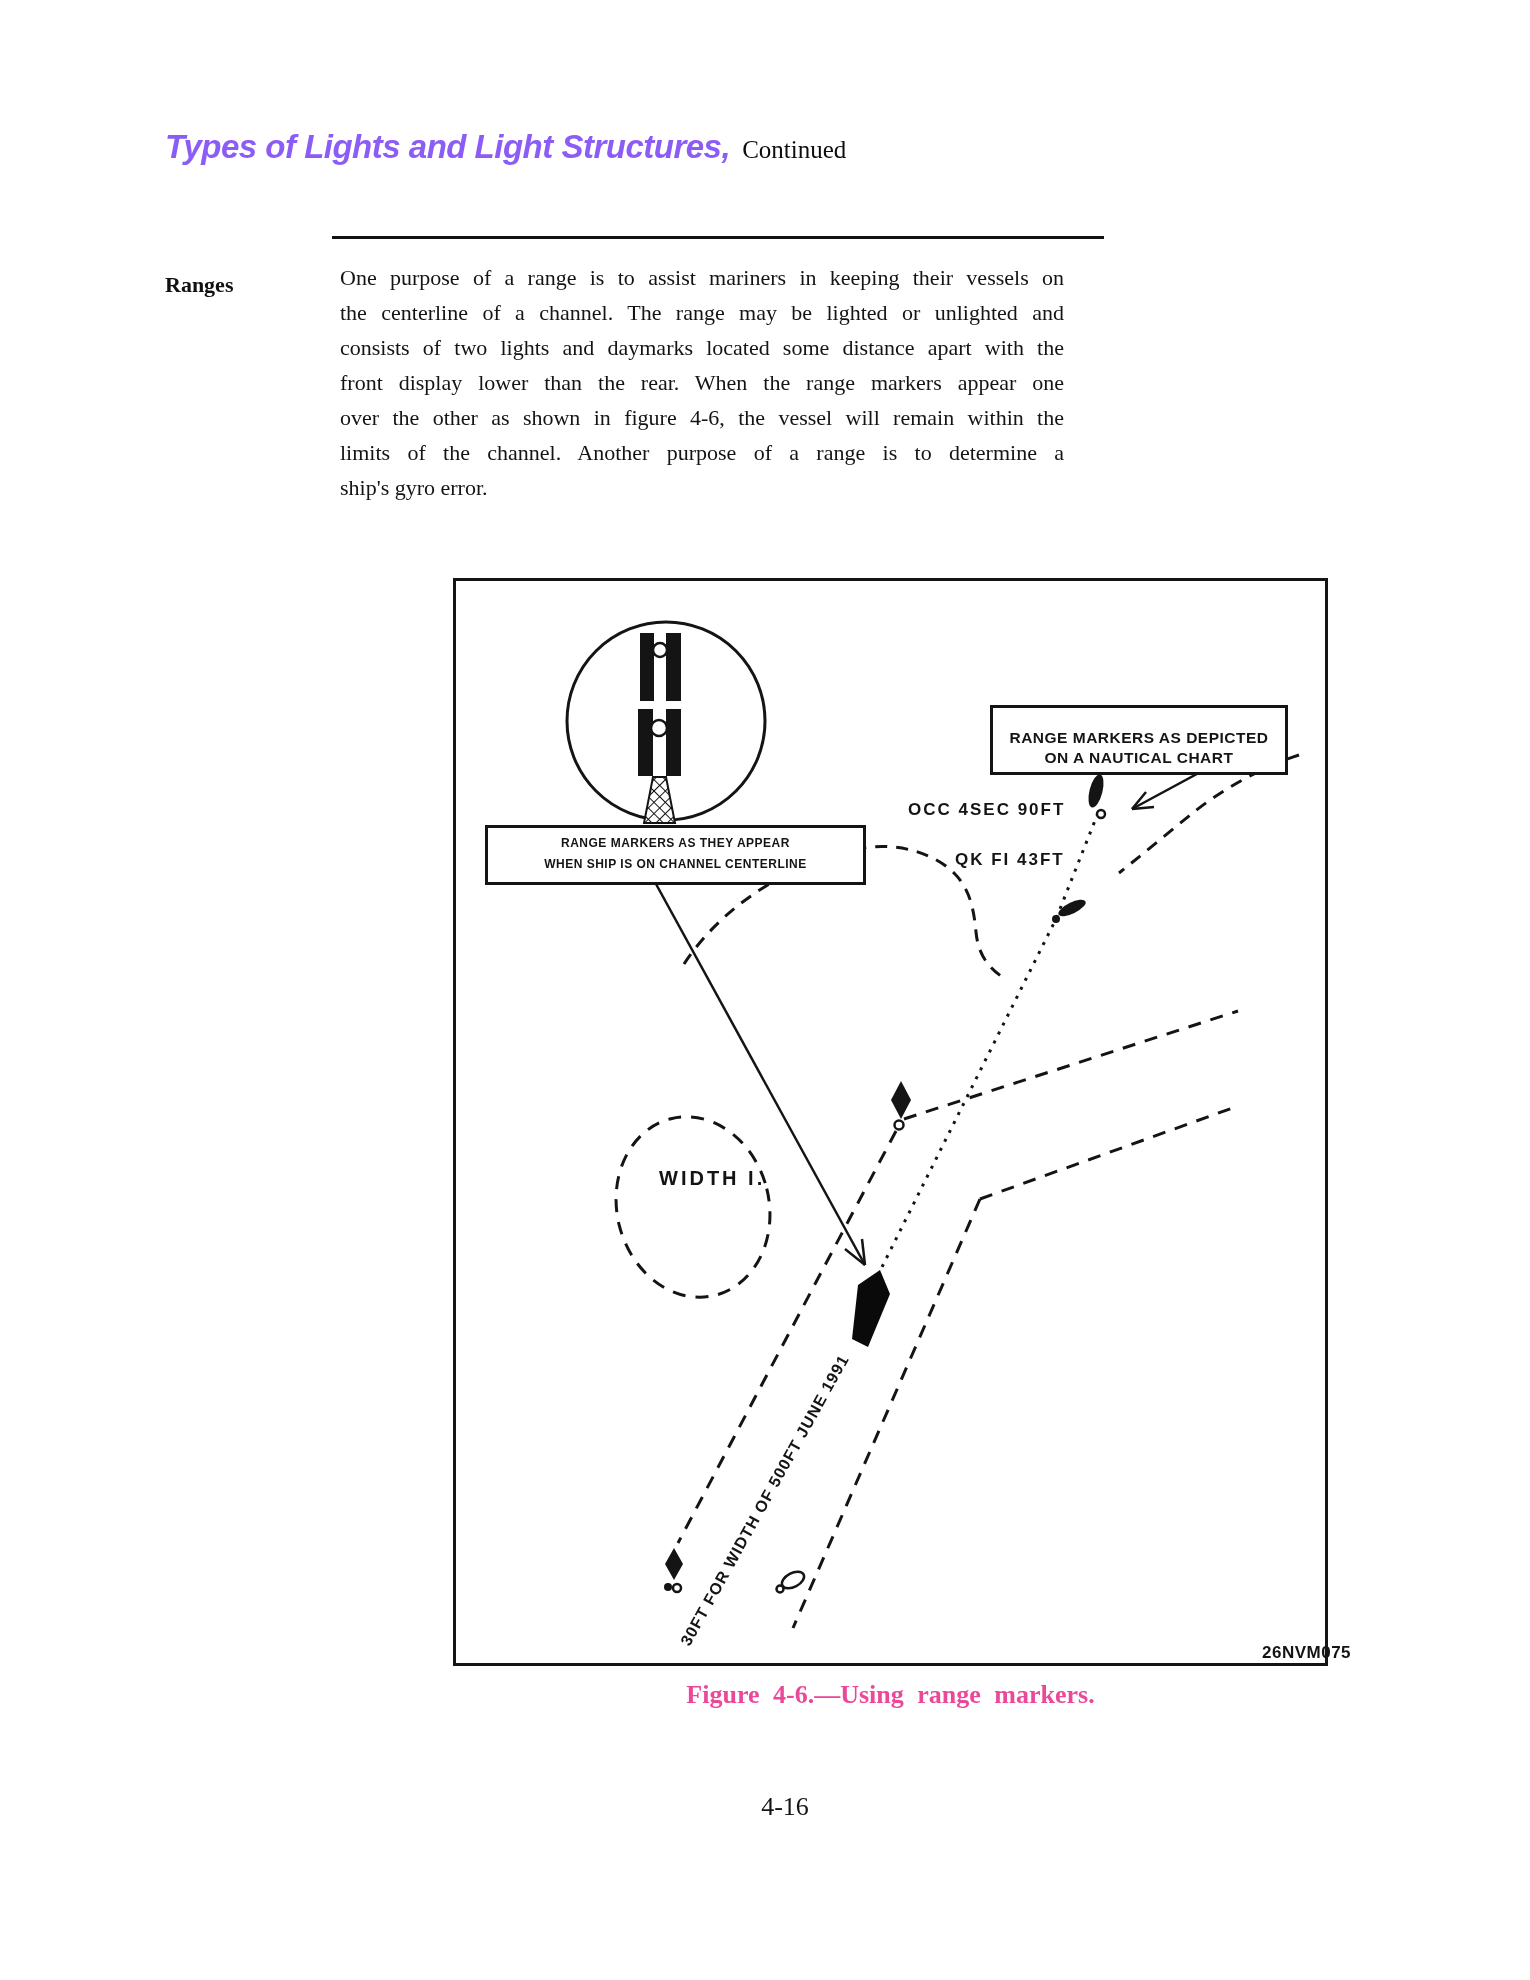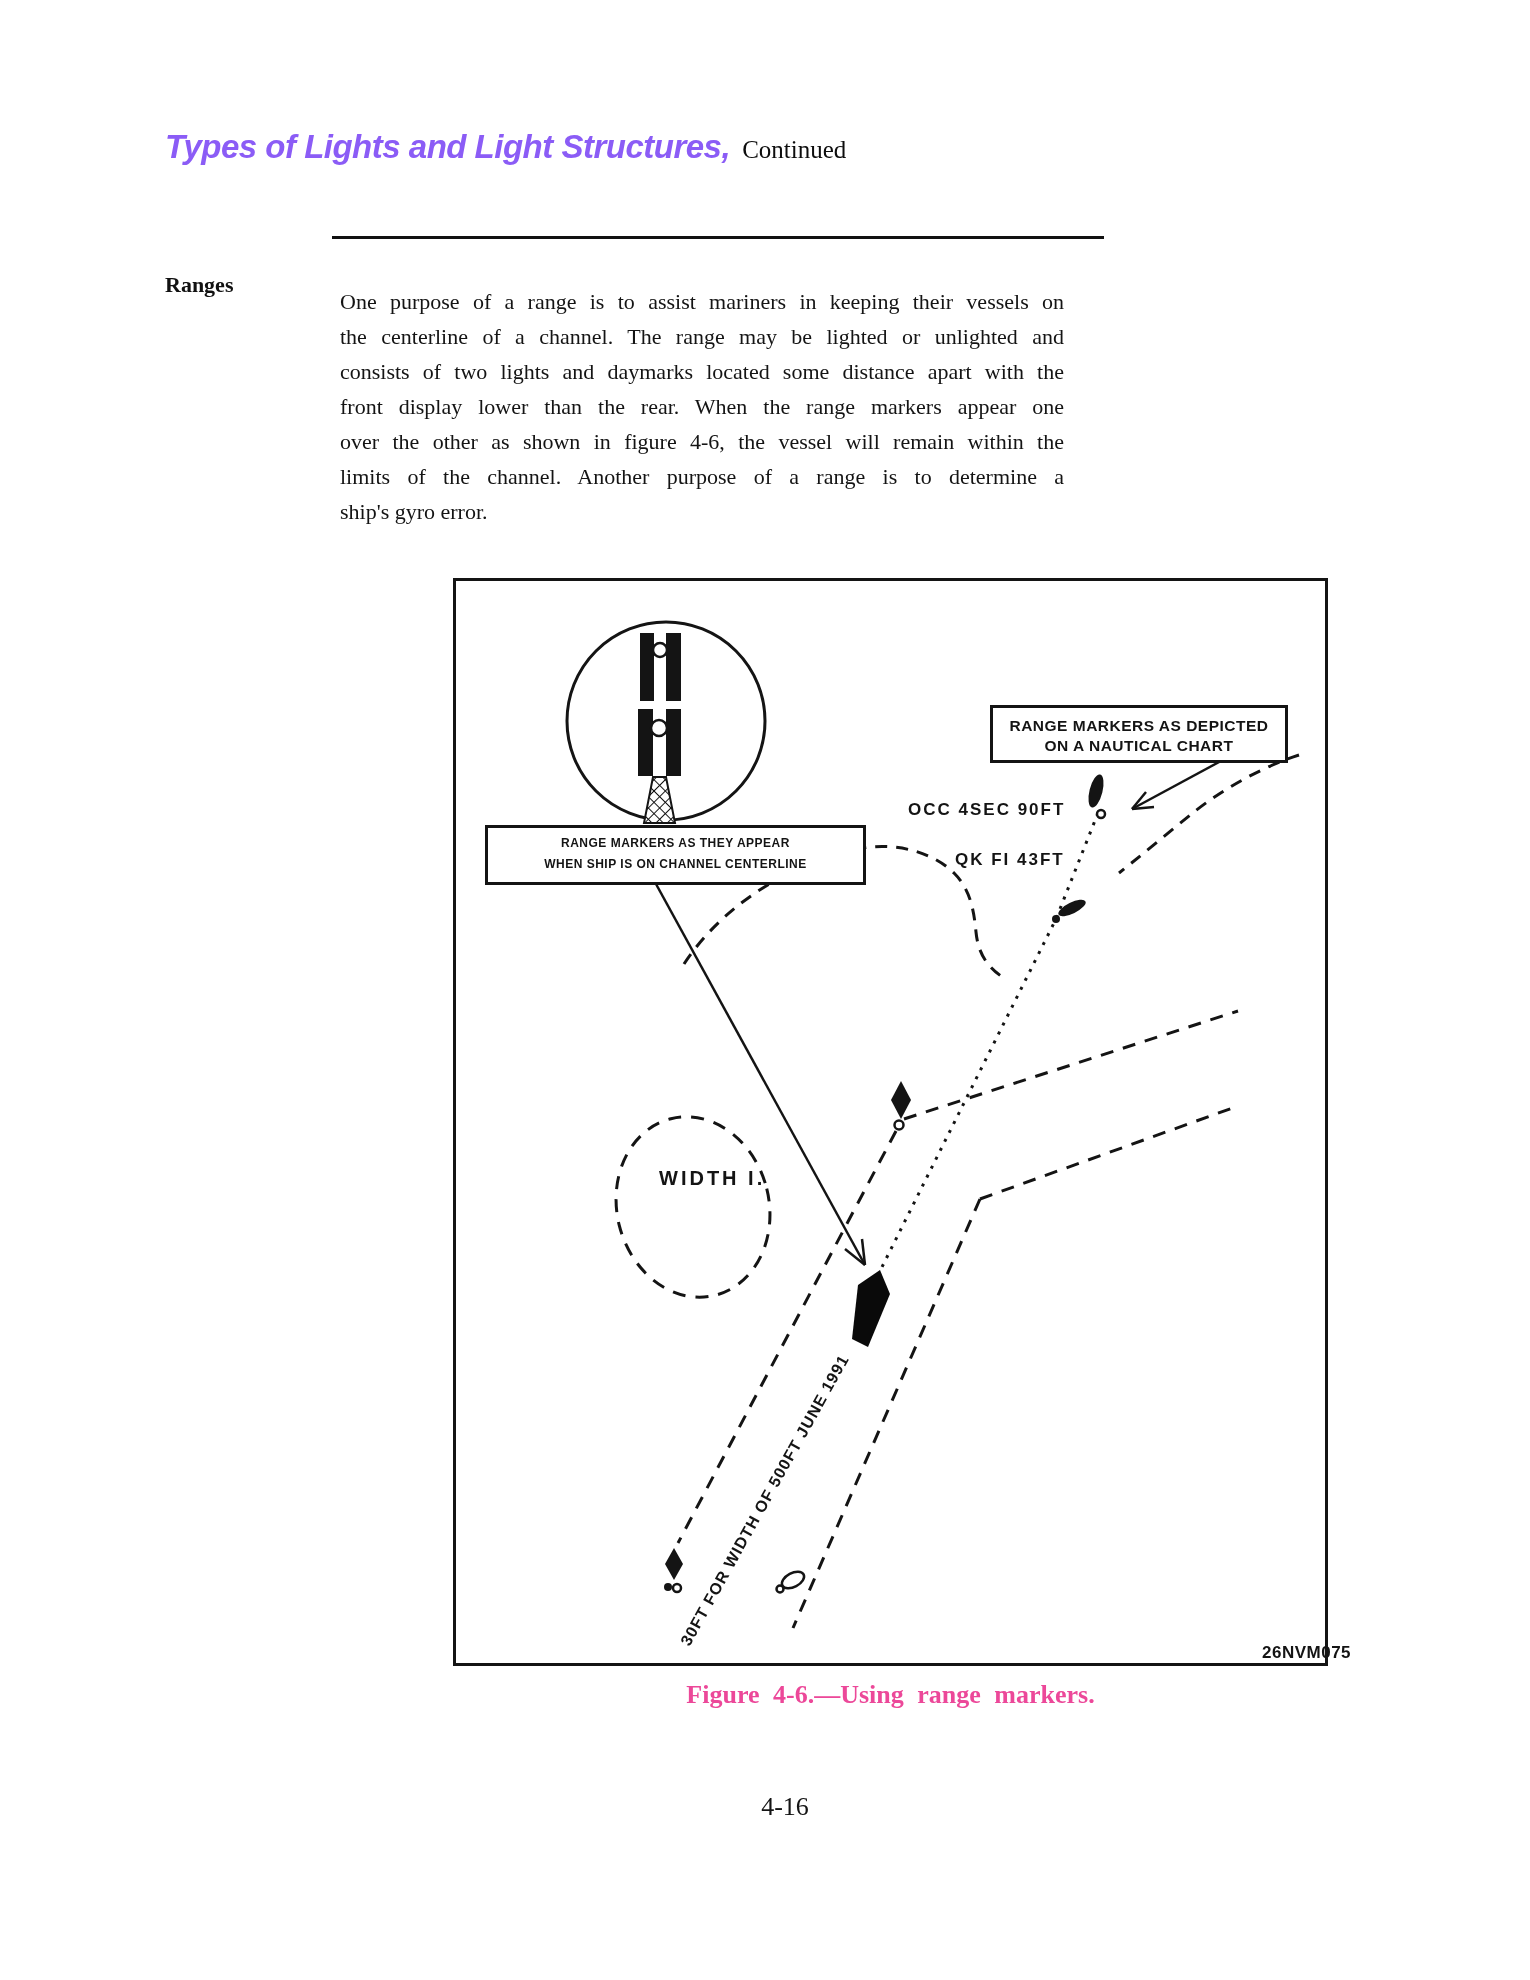--- a/index.html
+++ b/index.html
@@ -50,21 +50,21 @@
 <body>
 
 <div class="abs" style="left:165px;top:128px;">
   <span class="title-main">Types of Lights and Light Structures,</span><span class="title-suffix">Continued</span>
 </div>
 
 <div class="abs hrule" style="left:332px;top:236px;width:772px;"></div>
 
 <div class="abs section-label" style="left:165px;top:272px;">Ranges</div>
 
-<div class="abs bodycol" style="left:340px;top:284px;">
+<div class="abs bodycol" style="left:340px;top:260px;">
   <div class="bline">One purpose of a range is to assist mariners in keeping their vessels on</div>
   <div class="bline">the centerline of a channel. The range may be lighted or unlighted and</div>
   <div class="bline">consists of two lights and daymarks located some distance apart with the</div>
   <div class="bline">front display lower than the rear. When the range markers appear one</div>
   <div class="bline">over the other as shown in figure 4-6, the vessel will remain within the</div>
   <div class="bline">limits of the channel. Another purpose of a range is to determine a</div>
   <div class="bline last">ship's gyro error.</div>
 </div>
 
 <div class="abs figure-frame" style="left:453px;top:578px;width:869px;height:1082px;position:absolute;">
@@ -142,21 +142,21 @@
     </g>
 
     <polygon points="424,689 434,713 412,766 396,758 402,704" fill="#0a0a0a"></polygon>
   </svg>
 
   <div class="abs figlabelbox" style="left:29px;top:244px;width:375px;height:49px;font-size:12px;letter-spacing:0.5px;line-height:21px;padding-top:5px;">
     <span class="l">RANGE MARKERS AS THEY APPEAR</span>
     <span class="l">WHEN SHIP IS ON CHANNEL CENTERLINE</span>
   </div>
 
-  <div class="abs figlabelbox" style="left:534px;top:124px;width:292px;height:44px;font-size:15.5px;letter-spacing:0.5px;line-height:20px;padding-top:8px;">
+  <div class="abs figlabelbox" style="left:534px;top:124px;width:292px;height:44px;font-size:15.5px;letter-spacing:0.5px;line-height:20px;padding-top:20px;">
     <span class="l">RANGE MARKERS AS DEPICTED</span>
     <span class="l">ON A NAUTICAL CHART</span>
   </div>
 
   <div class="abs figtext" style="left:452px;top:219px;font-size:17px;letter-spacing:2px;">OCC 4SEC 90FT</div>
   <div class="abs figtext" style="left:499px;top:269px;font-size:17px;letter-spacing:2px;">QK FI 43FT</div>
 
   <div class="abs figtext" style="left:203px;top:586px;font-size:20px;letter-spacing:3px;">WIDTH I.</div>
 
   <div class="abs figtext" style="left:237px;top:1050px;height:18px;line-height:18px;font-size:16px;letter-spacing:1px;transform-origin:left bottom;transform:rotate(-61deg);">30FT FOR WIDTH OF 500FT JUNE 1991</div>

